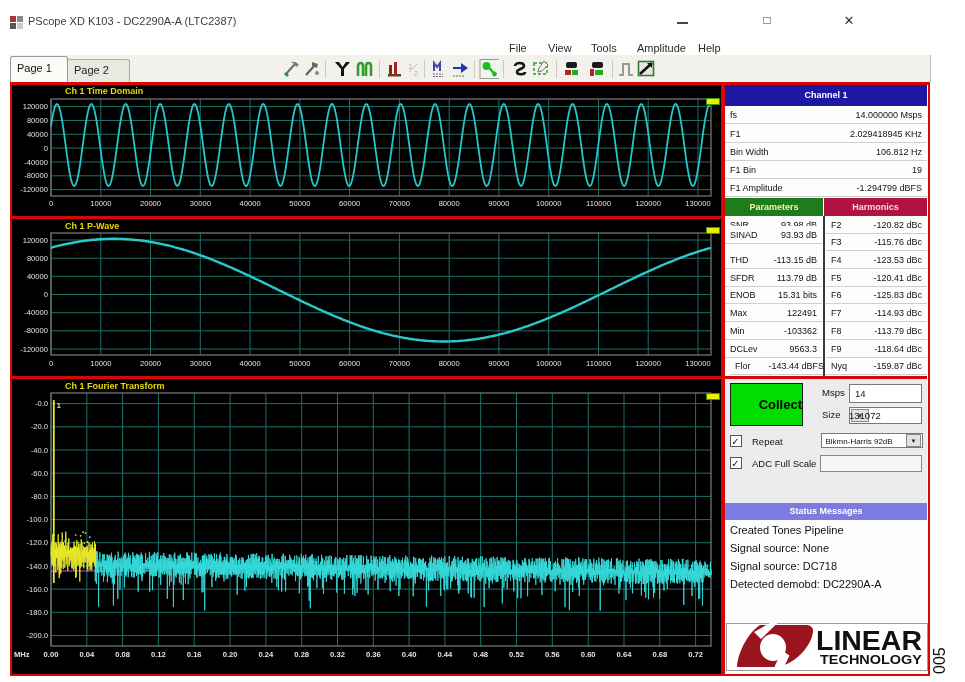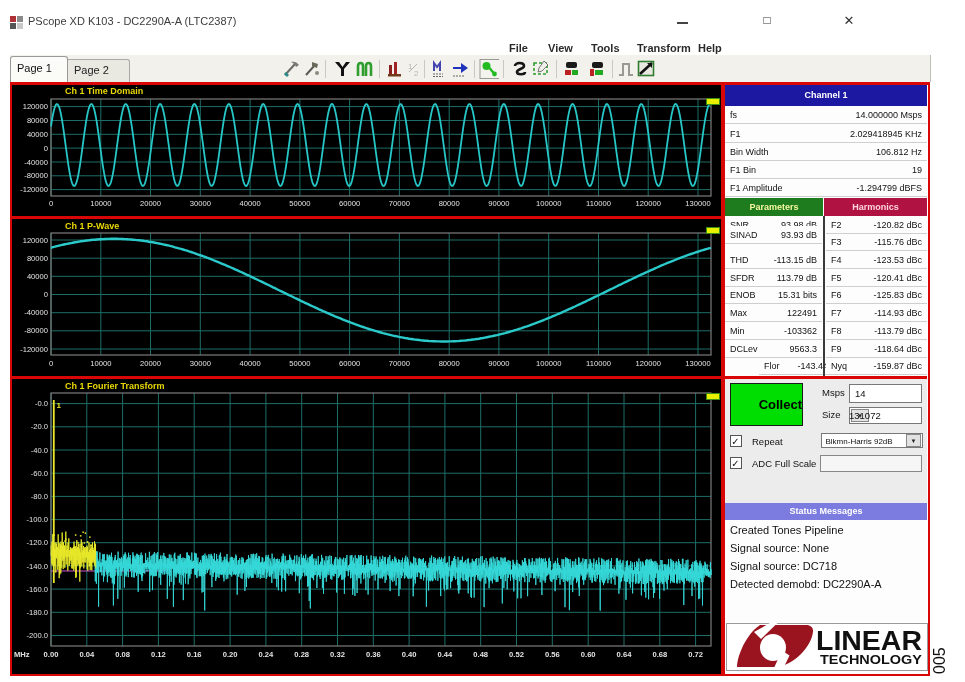--- a/index.html
+++ b/index.html
@@ -1,38 +1,38 @@
 <!DOCTYPE html>
 <html><head><meta charset="utf-8"><style>
 * { margin:0; padding:0; box-sizing:border-box; }
 html,body { width:965px; height:682px; background:#fff; font-family:"Liberation Sans",sans-serif; overflow:hidden; }
 .abs { position:absolute; }
 .prow { position:absolute; font-size:9px; color:#111; border-bottom:1px solid #cfcfcf; background:#fdfdfd; }
 .prow .pl { position:absolute; left:5px; bottom:3px; }
 .prow .pv { position:absolute; right:5px; bottom:3px; }
 .red { background:#d90606; }
-.menu { position:absolute; top:42px; font-size:11px; color:#2a2a2a;font-weight:bold; }
+.menu { position:absolute; top:42px; font-size:11px; color:#2a2a2a; }
 </style></head>
 <body>
 
 <svg class="abs" style="left:10px;top:16px" width="14" height="14">
     <rect x="0" y="0" width="6" height="6" fill="#b03038"></rect>
     <rect x="7" y="0" width="6" height="6" fill="#8a8a8a"></rect>
     <rect x="0" y="7" width="6" height="6" fill="#555"></rect>
     <rect x="7" y="7" width="6" height="6" fill="#c8c8c8"></rect>
   </svg>
 <div class="abs" style="left:28px;top:15px;font-size:11px;color:#3c3c3c">PScope XD K103 - DC2290A-A (LTC2387)</div>
 <div class="abs" style="left:677px;top:22px;width:11px;height:2px;background:#444"></div>
 <div class="abs" style="left:759px;top:13px;width:16px;font-size:12px;color:#333;text-align:center">□</div>
 <div class="abs" style="left:841px;top:13px;width:16px;font-size:13px;color:#333;text-align:center">✕</div>
 
 <div class="menu" style="left:509px">File</div>
 <div class="menu" style="left:548px">View</div>
 <div class="menu" style="left:591px">Tools</div>
-<div class="menu" style="left:637px">Transform</div>
+<div class="menu" style="left:637px">Amplitude</div>
 <div class="menu" style="left:698px">Help</div>
 
 <div class="abs" style="left:10px;top:55px;width:921px;height:27px;background:#f2f1ec;border-right:1px solid #bdbdb8"></div>
 <div class="abs" style="left:66px;top:59px;width:64px;height:23px;background:#e9e8e1;border:1px solid #aaa;border-bottom:none;border-radius:3px 3px 0 0;font-size:11px;color:#222;padding:4px 0 0 7px">Page 2</div>
 <div class="abs" style="left:10px;top:56px;width:58px;height:26px;background:#fbfbf8;border:1px solid #999;border-bottom:none;border-radius:3px 3px 0 0;font-size:11px;color:#111;padding:5px 0 0 6px">Page 1</div>
 <svg style="position:absolute;left:283px;top:59px" width="18" height="20" viewBox="0 0 18 20">
     <path d="M2 16 L12 5" stroke="#6a6a66" stroke-width="2"></path>
     <path d="M8 3 C11 2 14 3 16 6 L13 8 C12 5 10 4 8 3Z" fill="#7a7a74"></path>
     <path d="M3 13 l3 3 -2 2 -3-3z" fill="#2a8a8a"></path>
   </svg>
@@ -304,21 +304,21 @@
     <span class="pv">-113.79 dBc</span>
   </div>
 <div class="prow" style="left:725px;top:339.9px;width:97px;height:17.7px">
     <span class="pl">DCLev</span>
     <span class="pv">9563.3</span>
   </div>
 <div class="prow" style="left:826px;top:339.9px;width:101px;height:17.7px">
     <span class="pl">F9</span>
     <span class="pv">-118.64 dBc</span>
   </div>
-<div class="prow" style="left:759px;top:357.6px;width:99px;height:17.7px">
+<div class="prow" style="left:730px;top:357.6px;width:99px;height:17.7px">
     <span class="pl">Flor</span>
     <span class="pv">-143.44 dBFS</span>
   </div>
 <div class="prow" style="left:826px;top:357.6px;width:101px;height:17.7px">
     <span class="pl">Nyq</span>
     <span class="pv">-159.87 dBc</span>
   </div>
 <div class="abs" style="left:822.5px;top:216px;width:2.5px;height:159.5px;background:#3a3a3a"></div>
 
 <div class="abs red" style="left:725px;top:375.5px;width:202px;height:3px"></div>

